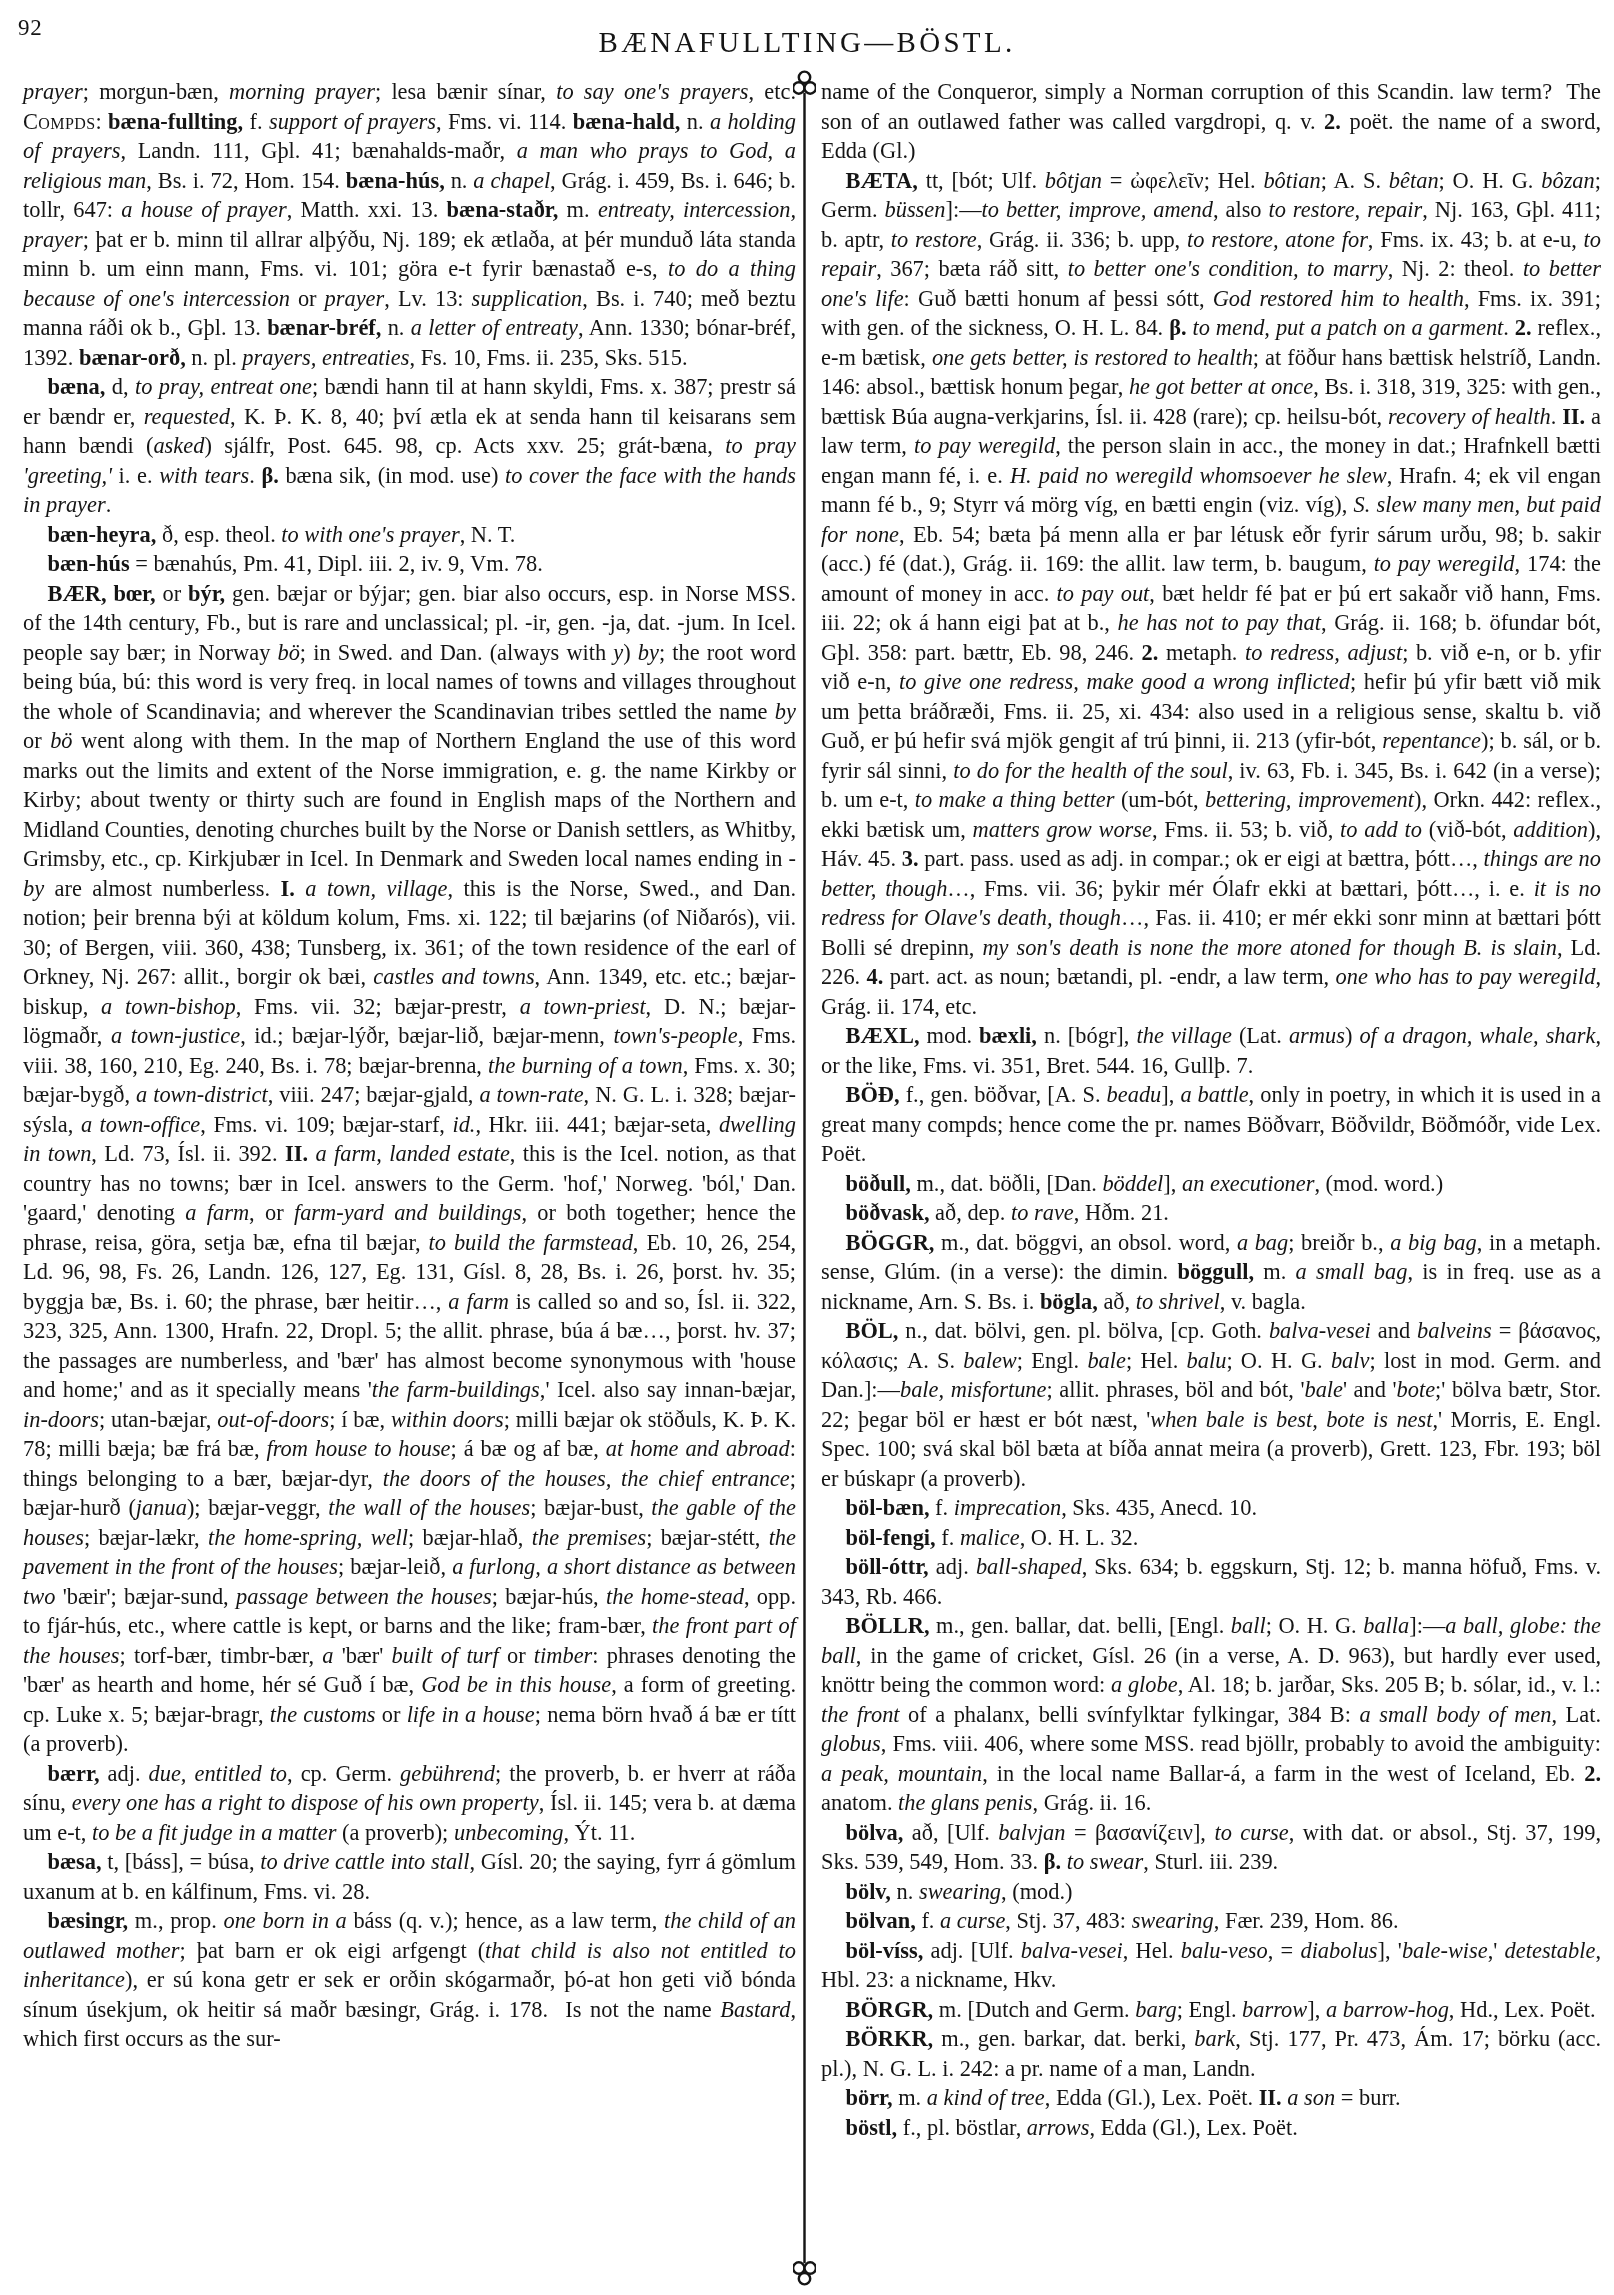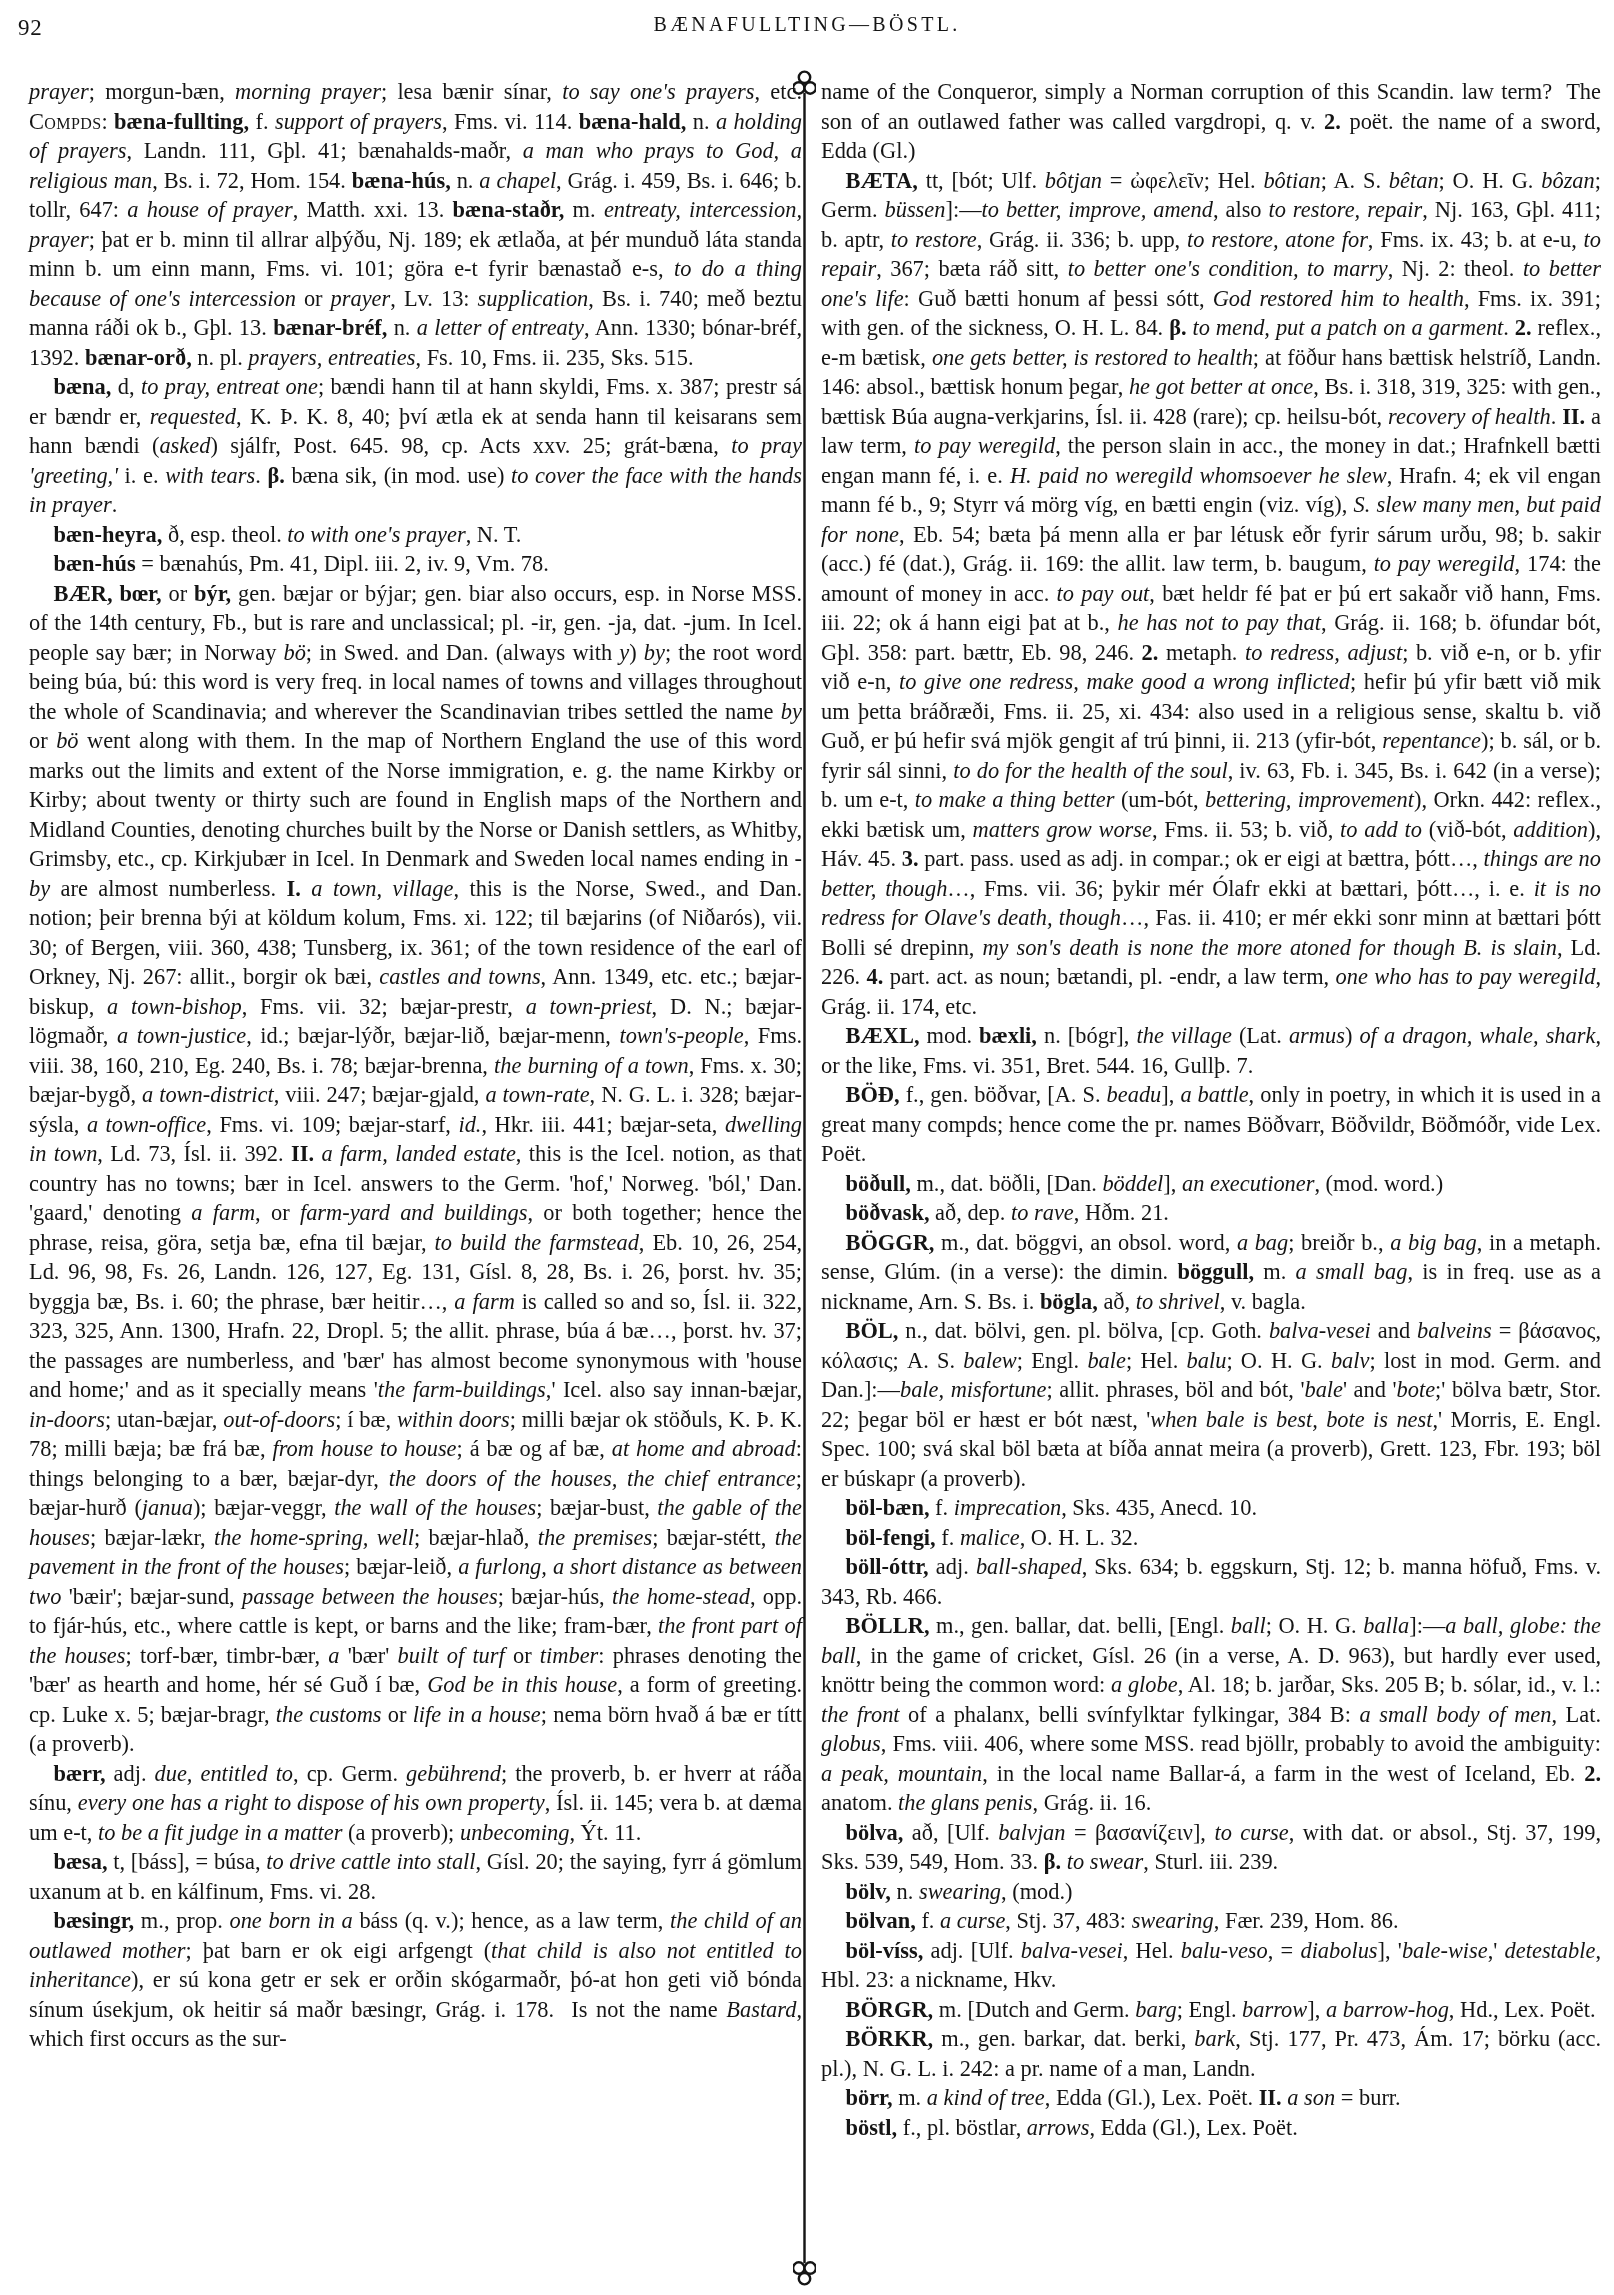--- a/index.html
+++ b/index.html
@@ -2,25 +2,25 @@
 <html style="font-size:13px"><head>
 <meta charset="utf-8">
 <style>
   html,body{margin:0;padding:0;}
   body{
     width:1614px;height:2295px;background:#ffffff;color:#151515;
     font-family:"Liberation Serif","DejaVu Serif",serif;
     overflow:hidden;position:relative;
   }
   #pageno{position:absolute;left:18px;top:14.7px;font-size:23px;letter-spacing:0.8px;}
-  #header{position:absolute;left:0;top:13px;width:100%;text-align:center;
-    font-size:20px;letter-spacing:3.3px;}
+  #header{position:absolute;left:0;top:26px;width:100%;text-align:center;
+    font-size:29px;letter-spacing:3.3px;}
   .col{position:absolute;top:77px;text-align:justify;font-size:22.4px;line-height:29.5px;
     text-justify:inter-word;}
-  #leftcol{left:29px;width:773px;}
+  #leftcol{left:23px;width:773px;}
   #rightcol{left:821px;width:780px;}
   p.entry{margin:0;text-indent:24.5px;}
   p.noindent{text-indent:0;}
   .sc{font-variant:small-caps;letter-spacing:0.4px;}
   #divider{position:absolute;left:793px;top:70px;width:23px;height:2216px;}
 </style>
 </head>
 <body>
 
 <div id="pageno">92</div>

